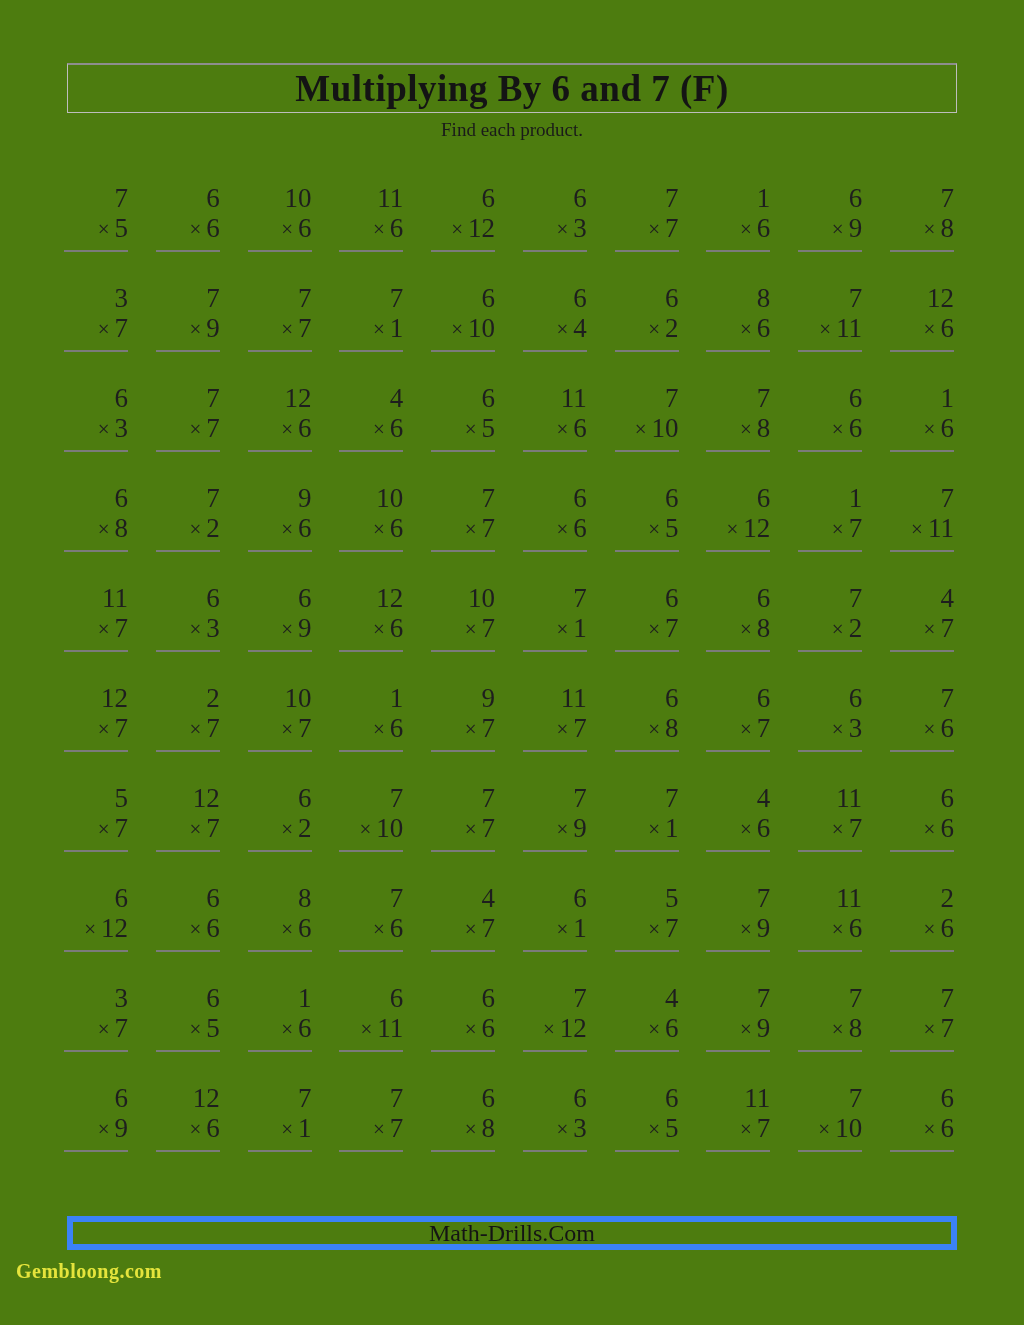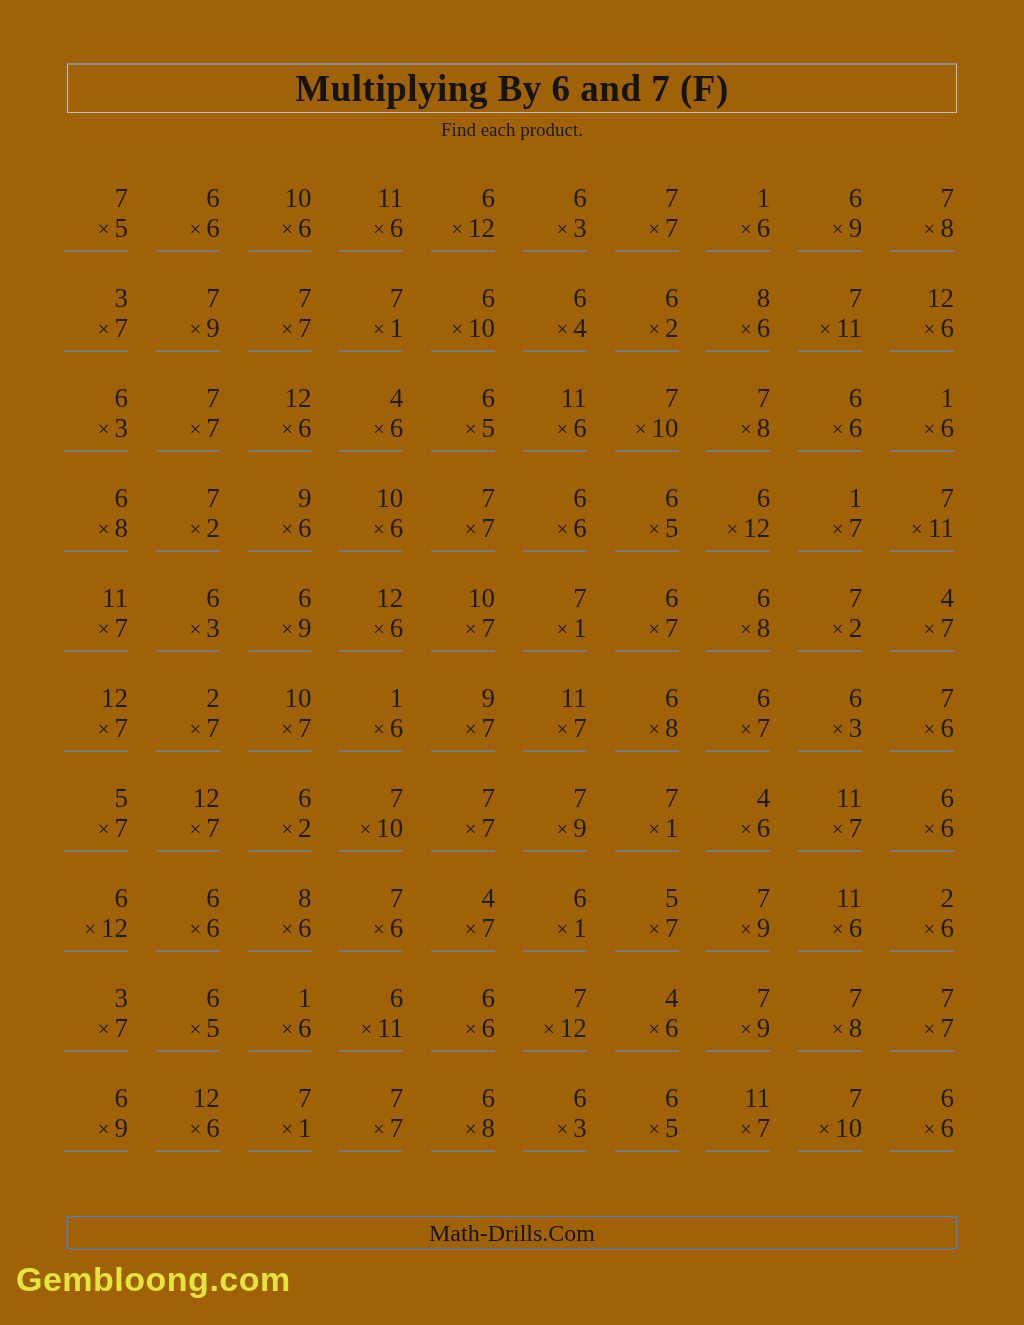--- a/index.html
+++ b/index.html
@@ -1,19 +1,19 @@
 <!DOCTYPE html>
 <html style="--underline: #7b7b7b; --watermark: #e5e43c;"><head>
 <meta charset="utf-8">
 <style>
   html,body{margin:0;padding:0;background:#ffffff;}
   #page{
     position:relative;
     width:1024px;height:1325px;
-    background:#a16207;
+    background:#4d7c0f;
     font-family:"Liberation Serif", serif;
     color:#1e1e1e;
     overflow:hidden;
   }
   
   #title-box{
     position:absolute;left:67px;top:63px;width:890px;height:50px;
     border:1px solid #bdbdbd;border-top:2px solid #8e8e8e;
     box-sizing:border-box;
     display:flex;align-items:center;justify-content:center;
@@ -35,29 +35,29 @@
     display:flex;justify-content:space-between;align-items:flex-start;
   }
   .problem{width:64px;text-align:right;}
   .p-top{font-size:27px;line-height:32px;}
   .p-bottom{font-size:27px;line-height:29px;white-space:nowrap;}
   .p-bottom .times{font-size:21px;display:inline-block;transform:translateY(-1px);padding-right:5px;}
   .p-line{margin-top:5px;height:0;border-top:2.5px solid var(--underline,#7b7b7b);}
   
   #footer-box{
     position:absolute;left:67px;top:1216px;width:890px;height:34px;
-    border:1px solid #3b82f6;box-sizing:border-box;
+    border:6px solid #3b82f6;box-sizing:border-box;
     display:flex;align-items:center;justify-content:center;
   }
   #footer-box .footer-text{font-size:24px;color:#141414;}
   
   #watermark{
     position:absolute;left:16px;top:1260px;
-    font-family:Liberation Sans, sans-serif;
-    font-size:34px;font-weight:bold;letter-spacing:0.5px;
+    font-family:Liberation Serif, serif;
+    font-size:20px;font-weight:bold;letter-spacing:0.5px;
     color:var(--watermark,#e5e43c);
   }
 </style>
 </head>
 <body>
 
 <div id="page">
 
   <div id="title-box">
     <div class="title">Multiplying By 6 and 7 (F)</div>

